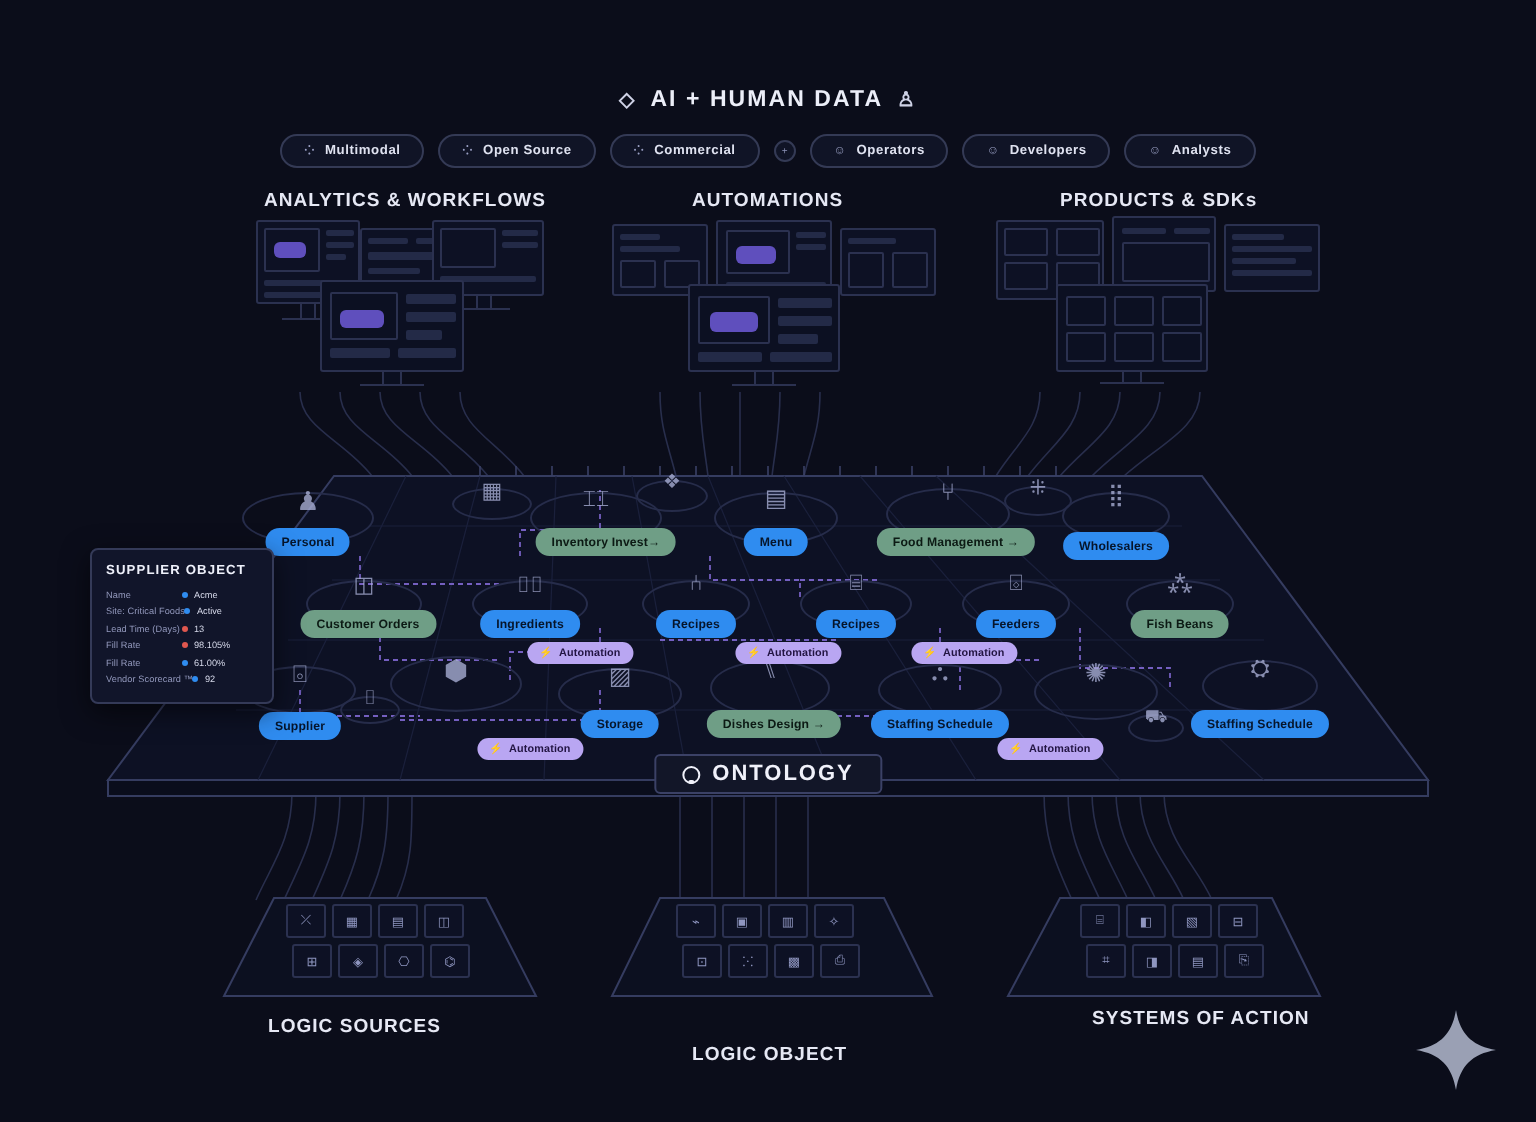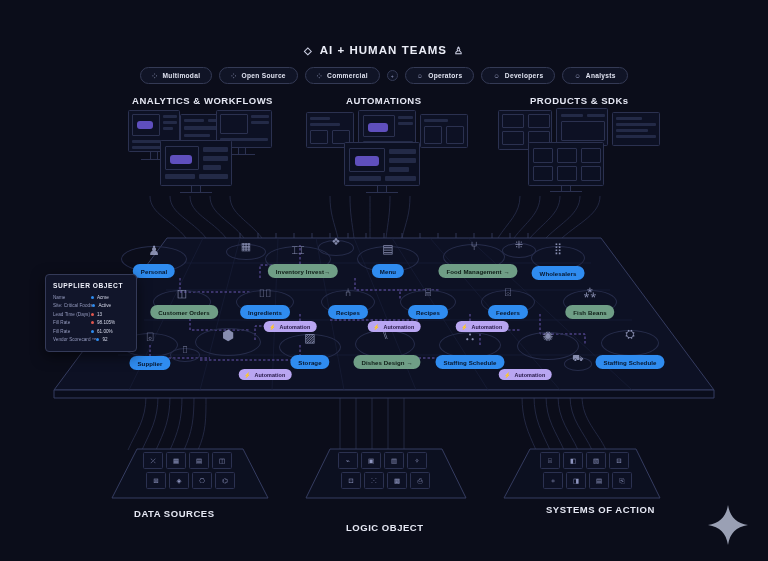--- a/index.html
+++ b/index.html
@@ -144,21 +144,21 @@
   
   #sparkle { position: absolute; right: 18px; bottom: 14px; width: 44px; height: 44px; }
 </style>
 </head>
 <body>
 
 <div id="stage">
 
   <div class="hdr-title">
     <span class="gl">◇</span>
-    <span>AI + HUMAN TEAMS</span>
+    <span>AI + HUMAN DATA</span>
     <span class="gl">♙</span>
   </div>
 
   <div class="pills">
     <div class="pill">
       <span class="pico">⁘</span>
       <span>Multimodal</span>
     </div>
     <div class="pill">
       <span class="pico">⁘</span>
@@ -574,20 +574,24 @@
     </div>
     <div class="srow">
       <span class="skey">Vendor Scorecard ™</span>
       <span class="sval">
           <i class="dot" style="background:#2f8cf0"></i>
           <span>92</span>
         </span>
     </div>
   </div>
 
+  <div id="ontology">
+    <span class="oico"></span>
+    <span>ONTOLOGY</span>
+  </div>
 
   <svg class="wires" width="768" height="561">
     <path d="M137 449 L243 449 L268 498 L112 498 Z" fill="#0c1020" stroke="#353c60" stroke-width="1"></path>
     <path d="M330 449 L442 449 L466 498 L306 498 Z" fill="#0c1020" stroke="#353c60" stroke-width="1"></path>
     <path d="M530 449 L636 449 L660 498 L504 498 Z" fill="#0c1020" stroke="#353c60" stroke-width="1"></path>
   </svg>
 
   <div class="tray" style="left:143px; top:452px; width:110px; height:42px;">
     <div class="tile" style="left:0px;  top:0px;  width:20px; height:17px;">⤫</div>
     <div class="tile" style="left:23px; top:0px;  width:20px; height:17px;">▦</div>
@@ -614,21 +618,21 @@
     <div class="tile" style="left:0px;  top:0px;  width:20px; height:17px;">⌸</div>
     <div class="tile" style="left:23px; top:0px;  width:20px; height:17px;">◧</div>
     <div class="tile" style="left:46px; top:0px;  width:20px; height:17px;">▧</div>
     <div class="tile" style="left:69px; top:0px;  width:20px; height:17px;">⊟</div>
     <div class="tile" style="left:3px;  top:20px; width:20px; height:17px;">⌗</div>
     <div class="tile" style="left:26px; top:20px; width:20px; height:17px;">◨</div>
     <div class="tile" style="left:49px; top:20px; width:20px; height:17px;">▤</div>
     <div class="tile" style="left:72px; top:20px; width:20px; height:17px;">⎘</div>
   </div>
 
-  <div class="cap" style="left:134px; top:508px;">DATA SOURCES</div>
+  <div class="cap" style="left:134px; top:508px;">LOGIC SOURCES</div>
   <div class="cap" style="left:346px; top:522px;">LOGIC OBJECT</div>
   <div class="cap" style="left:546px; top:504px;">SYSTEMS OF ACTION</div>
 
   <svg id="sparkle" viewBox="0 0 44 44">
     <path d="M22 2 C24 14, 30 20, 42 22 C30 24, 24 30, 22 42 C20 30, 14 24, 2 22 C14 20, 20 14, 22 2 Z" fill="#9aa0b4"></path>
   </svg>
 
 </div>
 
 </body></html>

